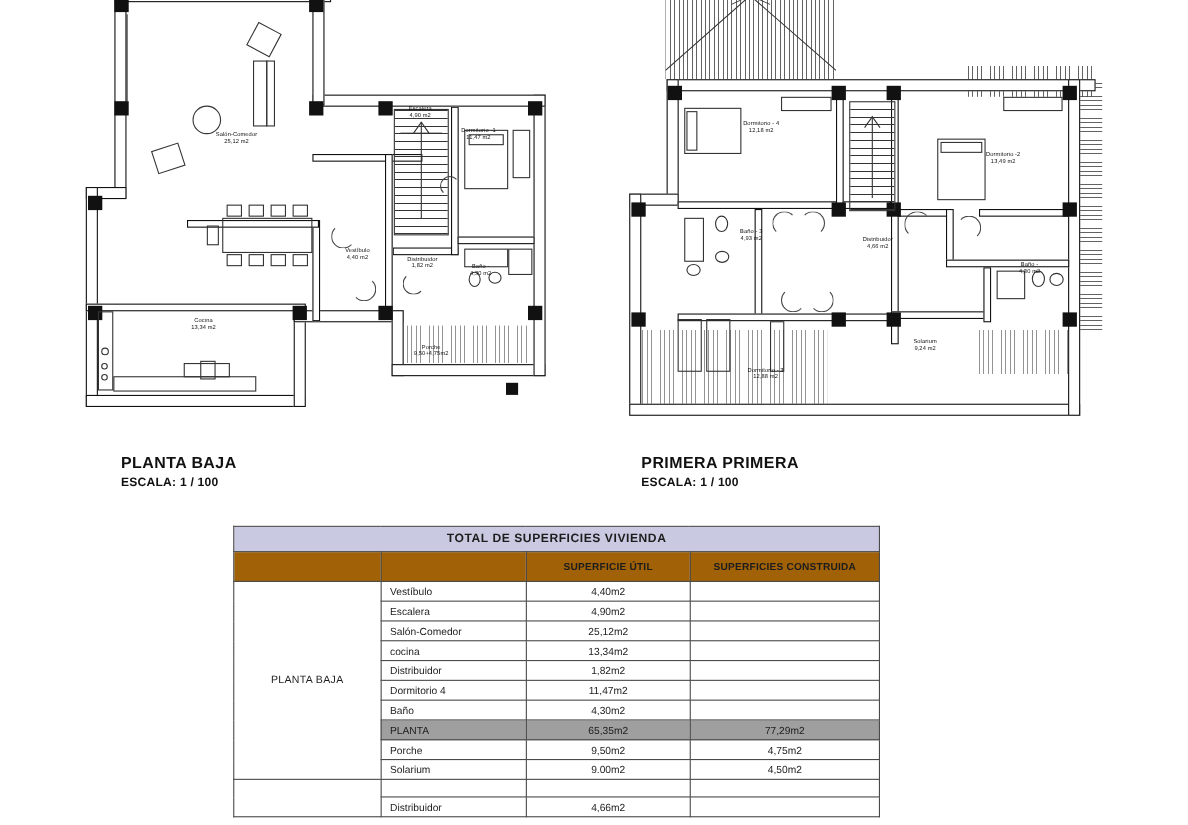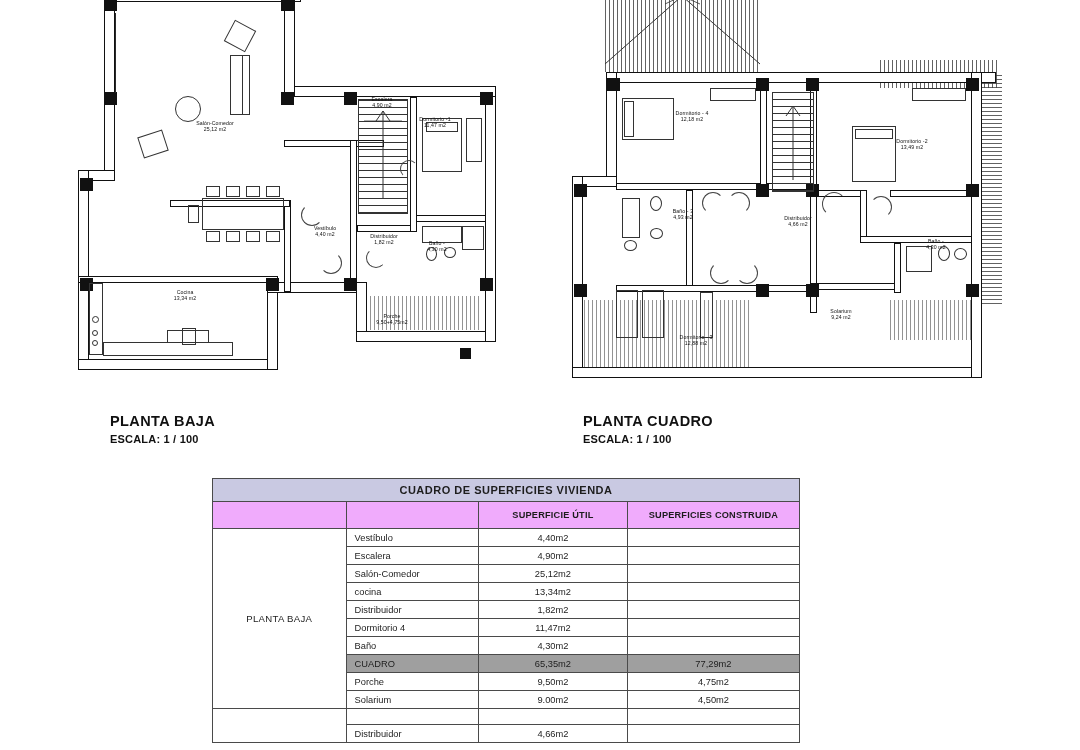--- a/index.html
+++ b/index.html
@@ -120,21 +120,21 @@
   }
   .tbl-title {
     background: #c9c9e2;
     text-align: center;
     font-weight: bold !important;
     font-size: 11px;
     letter-spacing: .5px;
     height: 18px !important;
   }
   .hdr-row td {
-    background: #f0abfc;
+    background: #a16207;
     text-align: center;
     font-weight: bold !important;
     font-size: 9.2px;
     letter-spacing: .2px;
     height: 22px !important;
   }
   .col-floor { width: 135px; text-align: center; }
   .col-room  { width: 128px; text-align: left; padding-left: 8px !important; }
   .col-util  { width: 150px; text-align: center; }
   .col-built { width: 175px; text-align: center; }
@@ -334,28 +334,28 @@
     <div class="lbl" style="left:92px;  top:208px; width:62px;"><span>Baño - 3</span><br><span>4,93 m2</span></div>
     <div class="lbl" style="left:198px; top:215px; width:80px;"><span>Distribuidor</span><br><span>4,66 m2</span></div>
     <div class="lbl" style="left:350px; top:238px; width:52px;"><span>Baño -</span><br><span>4,30 m2</span></div>
     <div class="lbl" style="left:94px;  top:334px; width:84px;"><span>Dormitorio - 3</span><br><span>12,88 m2</span></div>
     <div class="lbl" style="left:250px; top:308px; width:62px;"><span>Solarium</span><br><span>9,24 m2</span></div>
   </div>
 
   <div class="plan-title" style="left:110px; top:413px;">PLANTA BAJA</div>
   <div class="plan-scale" style="left:110px; top:433px;">ESCALA: 1 / 100</div>
 
-  <div class="plan-title" style="left:583px; top:413px;">PLANTA CUADRO</div>
+  <div class="plan-title" style="left:583px; top:413px;">PRIMERA PRIMERA</div>
   <div class="plan-scale" style="left:583px; top:433px;">ESCALA: 1 / 100</div>
 
   <div class="table-wrap">
     <table class="surfaces">
       <tbody id="tbl-body">
           <tr>
-            <td class="tbl-title" colspan="4">CUADRO DE SUPERFICIES  VIVIENDA</td>
+            <td class="tbl-title" colspan="4">TOTAL DE SUPERFICIES  VIVIENDA</td>
           </tr>
           <tr class="hdr-row">
             <td class="col-floor"></td>
             <td class="col-room"></td>
             <td class="col-util">SUPERFICIE       ÚTIL</td>
             <td class="col-built">SUPERFICIES CONSTRUIDA</td>
           </tr>
           <tr>
             <td class="col-floor floor-cell" rowspan="10">PLANTA BAJA</td>
             <td class="col-room">Vestíbulo</td>
@@ -386,21 +386,21 @@
             <td class="col-room">Dormitorio 4</td>
             <td class="col-util">11,47m2</td>
             <td class="col-built"></td>
           </tr>
           <tr>
             <td class="col-room">Baño</td>
             <td class="col-util">4,30m2</td>
             <td class="col-built"></td>
           </tr>
           <tr class="total-row">
-            <td class="col-room">CUADRO</td>
+            <td class="col-room">PLANTA</td>
             <td class="col-util">65,35m2</td>
             <td class="col-built">77,29m2</td>
           </tr>
           <tr>
             <td class="col-room">Porche</td>
             <td class="col-util">9,50m2</td>
             <td class="col-built">4,75m2</td>
           </tr>
           <tr>
             <td class="col-room">Solarium</td>

